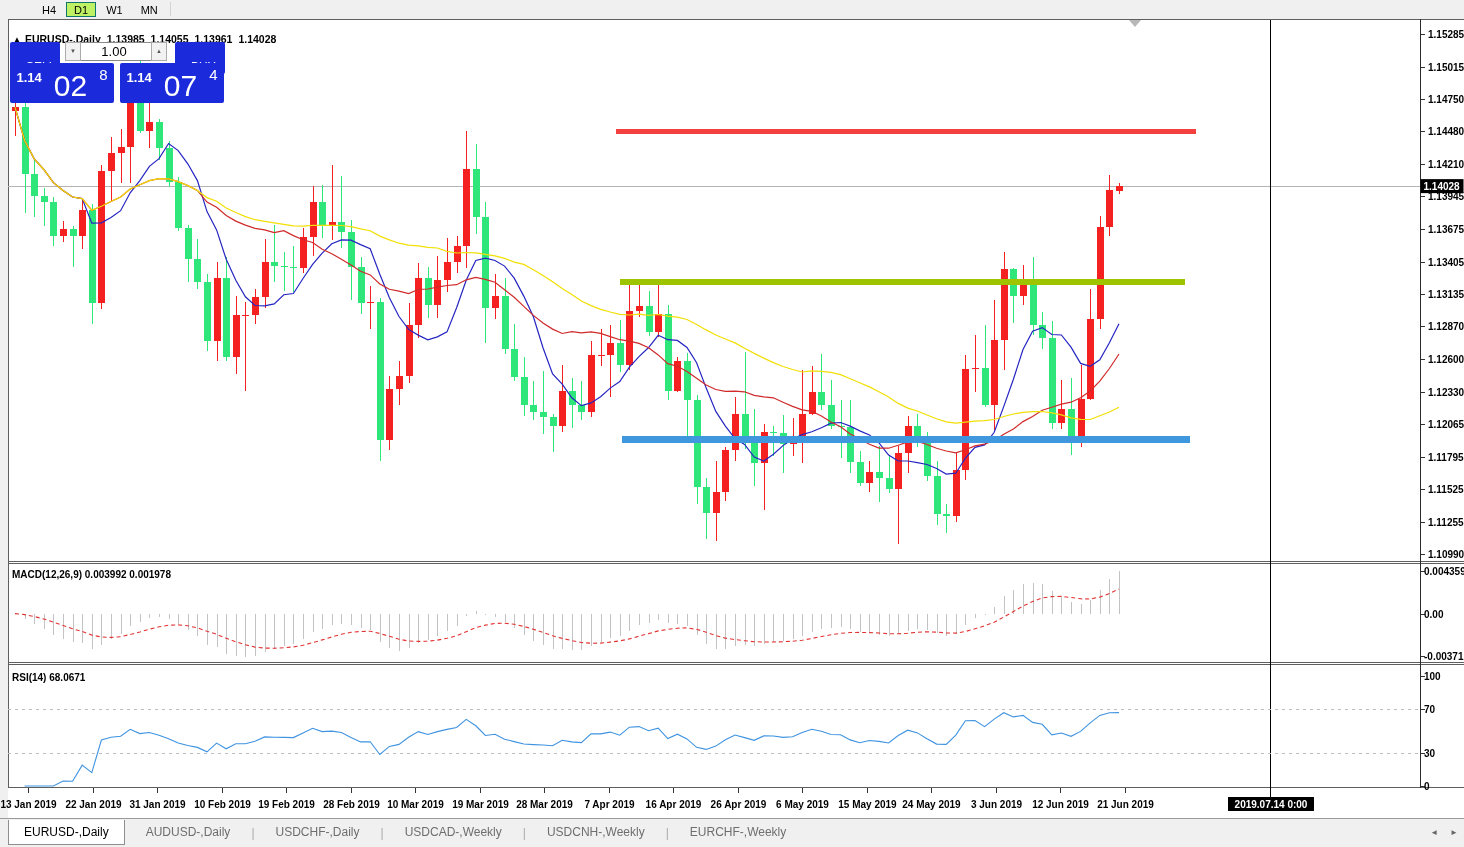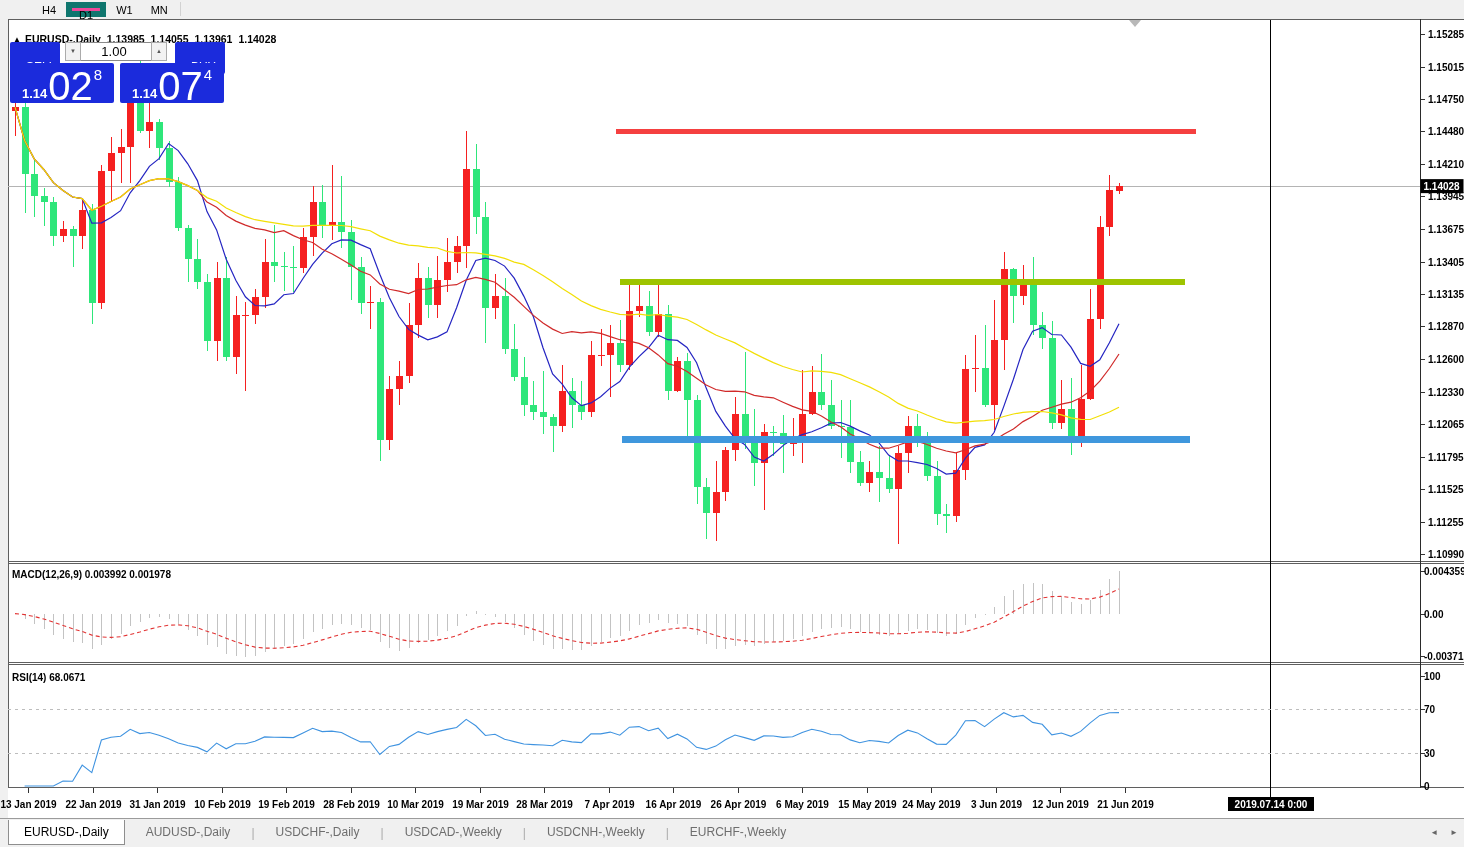--- a/index.html
+++ b/index.html
@@ -12,21 +12,21 @@
   
   #toolbar{
     position:absolute;left:0;top:0;width:1464px;height:18px;
     background:#f0f0f0;z-index:5;display:flex;align-items:center;padding-left:32px;
   }
   .tfbtn{
     height:15px;line-height:15px;padding:0 7px;margin-left:2px;
     font-size:11px;color:#000;background:transparent;border:1px solid transparent;
     cursor:default;
   }
-  .tfbtn.active{background:#ec4899;border:6px solid #0f766e;}
+  .tfbtn.active{background:#bef264;border:1px solid #0f766e;}
   .tbsep{width:1px;height:14px;background:#d2d2d2;margin:0 4px;}
   
   #chart{position:absolute;left:0;top:0;z-index:1;}
   
   #ohlc-title{
     position:absolute;left:13px;top:33px;z-index:6;
     font-size:10.5px;font-weight:bold;color:#000;white-space:nowrap;
   }
   #ohlc-title .tri{font-size:8px;vertical-align:1px;margin-right:4px;}
   #ohlc-title span{margin-right:3px;}
@@ -44,22 +44,22 @@
   }
   #volume-input{
     width:66px;height:17px;border:1px solid #8a8a8a;border-left:none;border-right:none;
     font-family:"Liberation Sans",sans-serif;font-size:13px;text-align:center;padding:0 4px 0 0;outline:none;
   }
   #tw-row2{display:flex;margin-top:2px;}
   .bigquote{
     background:#1b2bdc;color:#fff;border-radius:2px;width:104px;height:40px;
     display:flex;align-items:flex-end;justify-content:center;padding-bottom:2px;box-sizing:border-box;
   }
-  .bigquote .pfx{font-size:13px;font-weight:bold;margin-bottom:0;text-align:center;}
-  .bigquote .big{font-size:40px;line-height:30px;margin:0 1px;}
+  .bigquote .pfx{font-size:13px;font-weight:bold;margin-bottom:16px;text-align:center;}
+  .bigquote .big{font-size:30px;line-height:30px;margin:0 12px;}
   .bigquote .sup{font-size:15px;align-self:flex-start;margin-top:3px;}
   #bq-buy{margin-left:6px;}
   
   #tabbar{
     position:absolute;left:0;top:818px;width:1464px;height:27px;z-index:5;
     background:#f0f0f0;border-top:1px solid #9b9b9b;display:flex;align-items:center;
   }
   .tab{
     font-size:12px;color:#6e6e6e;padding:0 21px;height:25px;line-height:25px;cursor:pointer;white-space:nowrap;
   }

